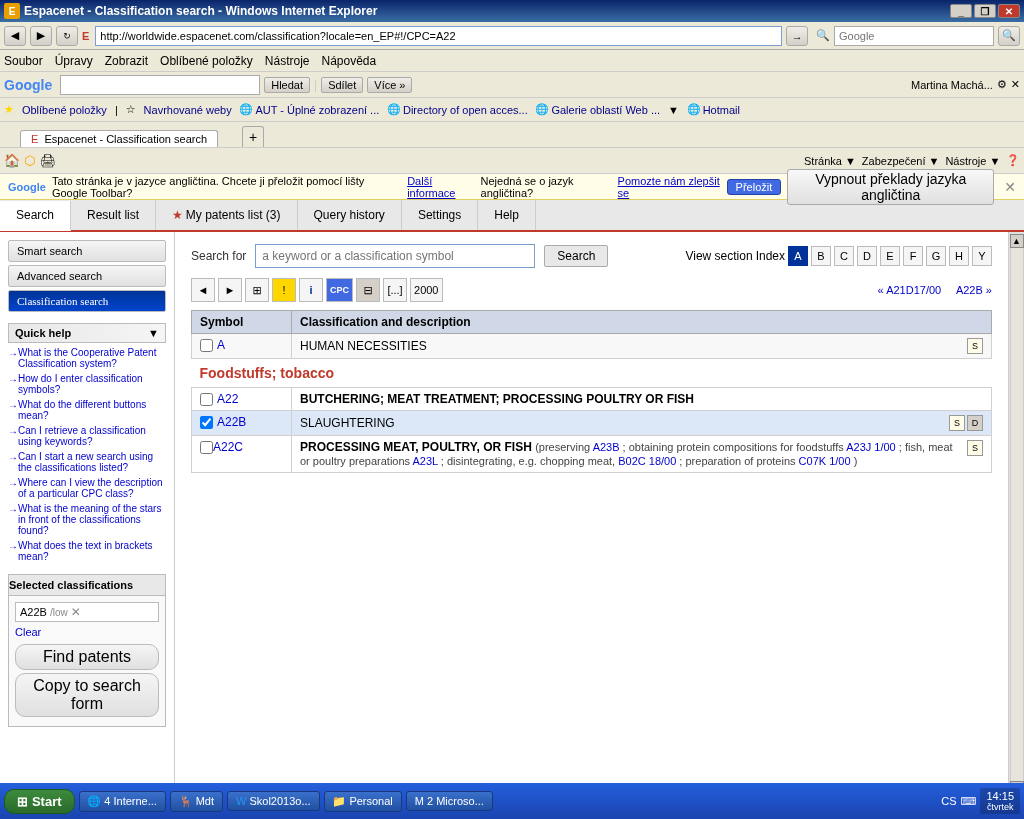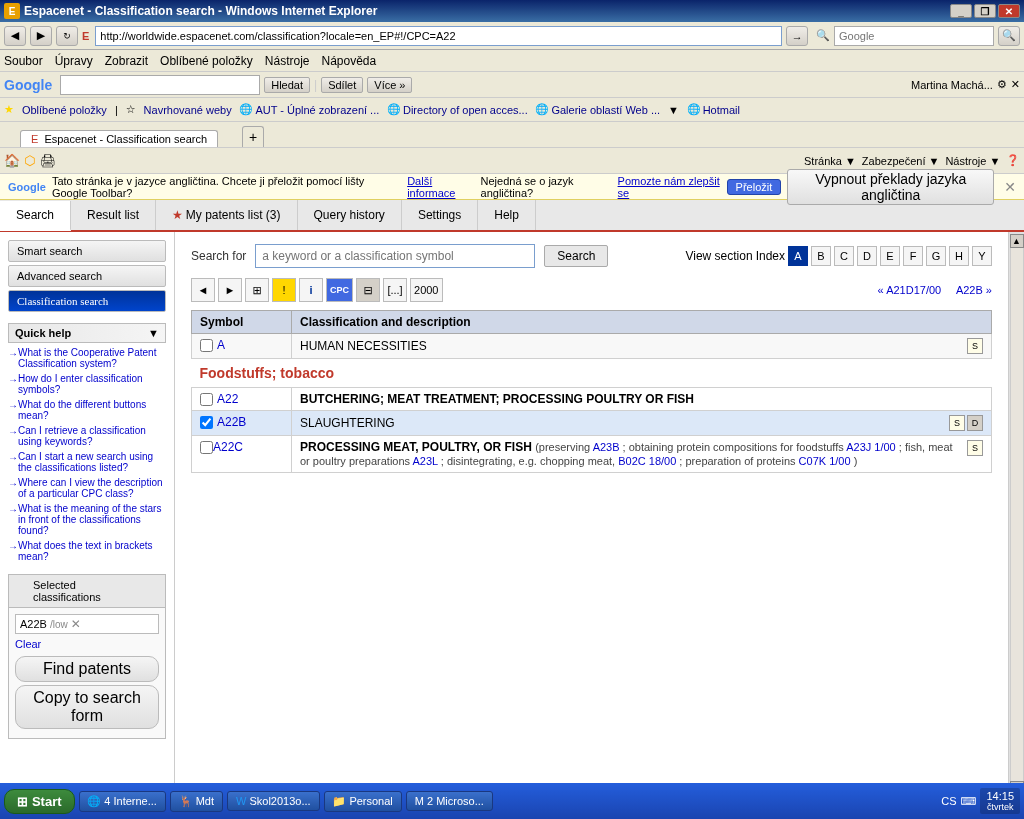--- a/index.html
+++ b/index.html
@@ -237,23 +237,23 @@
     .quickhelp-links a::before { content: '→'; position: absolute; left: 0; color: #0000cc; }
 
     
     .sel-class-box {
       border: 1px solid #bbb;
       margin-top: 12px;
       background: #f9f9f9;
     }
     .sel-class-title {
       background: #e8e8e8;
-      padding: 4px 24px;
-      font-size: 11px;
-      font-weight: normal;
+      padding: 4px 0;
+      font-size: 11px;
+      font-weight: bold;
       border-bottom: 1px solid #bbb;
     }
     .sel-class-body { padding: 6px; }
     .sel-class-tag {
       display: flex;
       align-items: center;
       gap: 3px;
       background: white;
       border: 1px solid #bbb;
       padding: 2px 4px;

